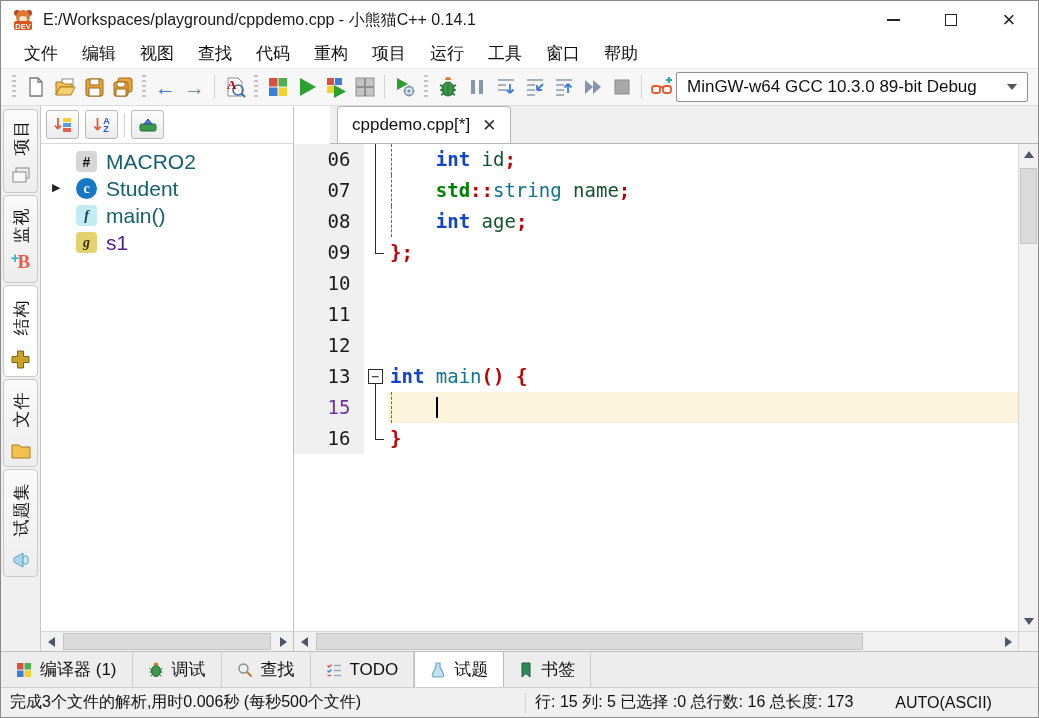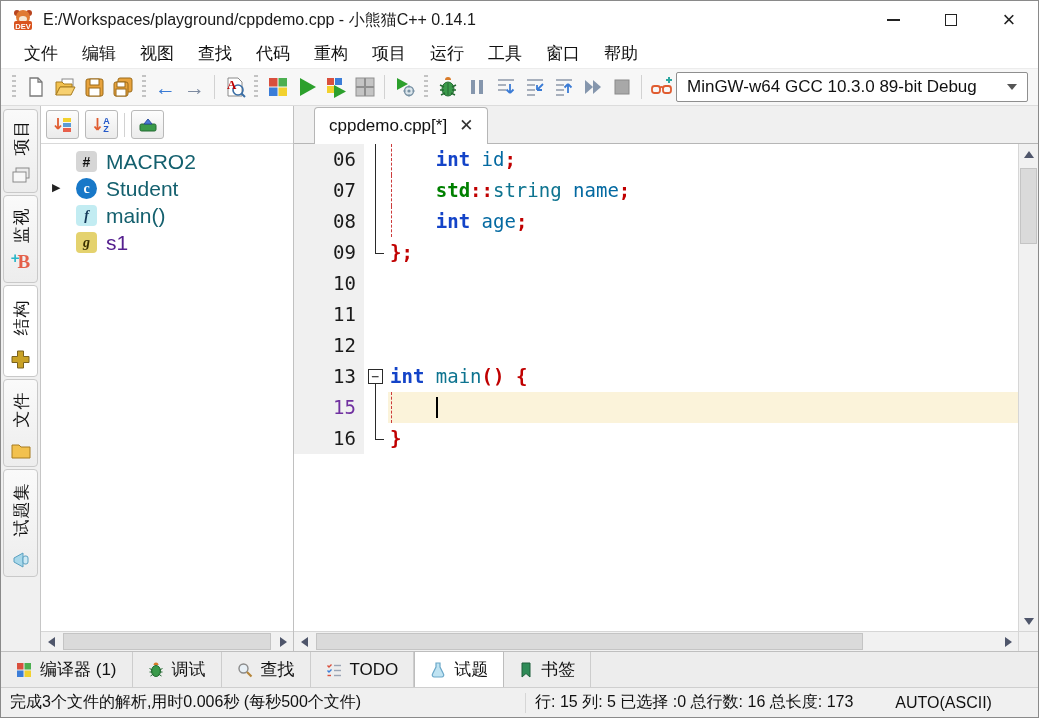--- a/index.html
+++ b/index.html
@@ -71,45 +71,45 @@
   .tri-l{width:0;height:0;border-top:5px solid transparent;border-bottom:5px solid transparent;border-right:7px solid #4f566b;}
   .tri-r{width:0;height:0;border-top:5px solid transparent;border-bottom:5px solid transparent;border-left:7px solid #4f566b;}
   .tri-u{width:0;height:0;border-left:5px solid transparent;border-right:5px solid transparent;border-bottom:7px solid #4f566b;}
   .tri-d{width:0;height:0;border-left:5px solid transparent;border-right:5px solid transparent;border-top:7px solid #4f566b;}
   .sb-track{flex:1;position:relative;background:#f1f1f1;}
   .sb-thumb-h{position:absolute;top:1px;bottom:1px;background:#dadada;border:1px solid #c4c4c4;}
   .sb-thumb-v{position:absolute;left:1px;right:1px;background:#dadada;border:1px solid #c4c4c4;}
 
   
   .editor{flex:1;display:flex;flex-direction:column;min-width:0;background:#fff;}
-  .tabbar{height:38px;background:#f0f0f0;border-bottom:1px solid #b6b6b6;display:flex;align-items:center;padding-left:20px;flex:none;}
+  .tabbar{height:38px;background:#f0f0f0;border-bottom:1px solid #b6b6b6;display:flex;align-items:flex-start;padding-left:7px;flex:none;margin-left:36px;}
   .etab{height:37px;background:#fff;border:1px solid #b6b6b6;border-bottom:none;border-radius:4px 4px 0 0;display:flex;align-items:center;padding:0 14px;gap:12px;margin-bottom:-1px;}
   .etab-label{font-size:17px;color:#111;}
   .etab-close{font-size:17px;color:#333;font-weight:bold;}
   .editor-body{flex:1;display:flex;min-height:0;}
   .code-wrap{flex:1;min-width:0;background:#fff;overflow:hidden;font-family:"DejaVu Sans Mono","Liberation Mono",monospace;}
   .code-line{display:flex;height:31px;line-height:31px;font-size:19px;}
   .bp-cell{width:28px;background:#f0f0f0;flex:none;position:relative;}
   .bp-dot{position:absolute;left:3px;top:4px;width:21px;height:21px;border-radius:50%;background:#b3b3b3;border:1px solid #8f8f8f;}
-  .num-cell{width:42px;background:#f0f0f0;flex:none;text-align:right;padding-right:8px;color:#1a1a1a;}
+  .num-cell{width:42px;background:#f0f0f0;flex:none;text-align:center;padding-right:8px;color:#1a1a1a;}
   .num-cell.cur{color:#7030a0;}
   .fold-cell{width:24px;flex:none;position:relative;background:#fff;}
   .fold-mid::before{content:"";position:absolute;left:11px;top:0;bottom:0;border-left:1px solid #2a2a2a;}
   .fold-end::before{content:"";position:absolute;left:11px;top:0;height:16px;border-left:1px solid #2a2a2a;}
   .fold-end::after{content:"";position:absolute;left:11px;top:16px;width:9px;border-top:1px solid #2a2a2a;}
   .fold-start::after{content:"";position:absolute;left:11px;top:23px;bottom:0;border-left:1px solid #2a2a2a;}
   .fold-box{position:absolute;left:4px;top:8px;width:15px;height:15px;border:1px solid #2a2a2a;background:#fff;font-size:13px;line-height:13px;text-align:center;color:#222;}
   .code-cell{flex:1;position:relative;white-space:pre;padding-left:2px;}
   .code-line.current .code-cell{background:#fbf3da;}
   .code-cell.guide::before{content:"";position:absolute;left:3px;top:0;bottom:0;border-left:1px dashed #cc3b3b;}
   .seg-plain{color:#000;}
   .seg-kw{color:#1444c8;font-weight:bold;}
   .seg-std{color:#008000;font-weight:bold;}
   .seg-type{color:#0e7490;}
-  .seg-id{color:#0369a1;}
+  .seg-id{color:#14532d;}
   .seg-sym{color:#c00000;font-weight:bold;}
   .seg-num{color:#2b5fd9;}
   .seg-warn{color:#000;text-decoration:underline wavy #cf8400 1px;text-underline-offset:4px;}
   .caret{display:inline-block;width:2px;height:21px;background:#000;vertical-align:-4px;}
   .vscroll{width:20px;border-left:1px solid #d6d6d6;background:#f1f1f1;display:flex;flex-direction:column;flex:none;}
   .vscroll .sb-track{width:100%;}
   .ed-hscroll{height:20px;border-top:1px solid #d6d6d6;display:flex;flex:none;background:#f1f1f1;}
   .corner{width:20px;height:20px;background:#f1f1f1;border-left:1px solid #d6d6d6;flex:none;}
 
   

